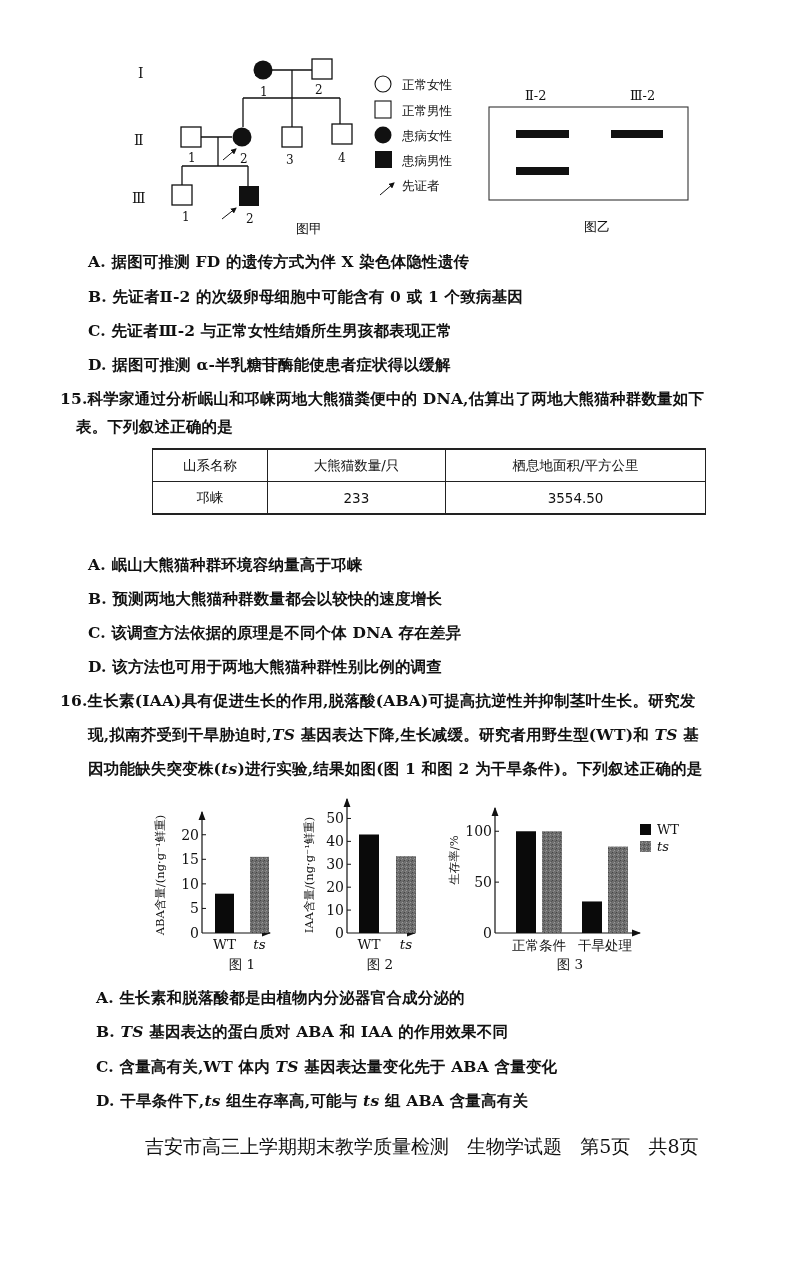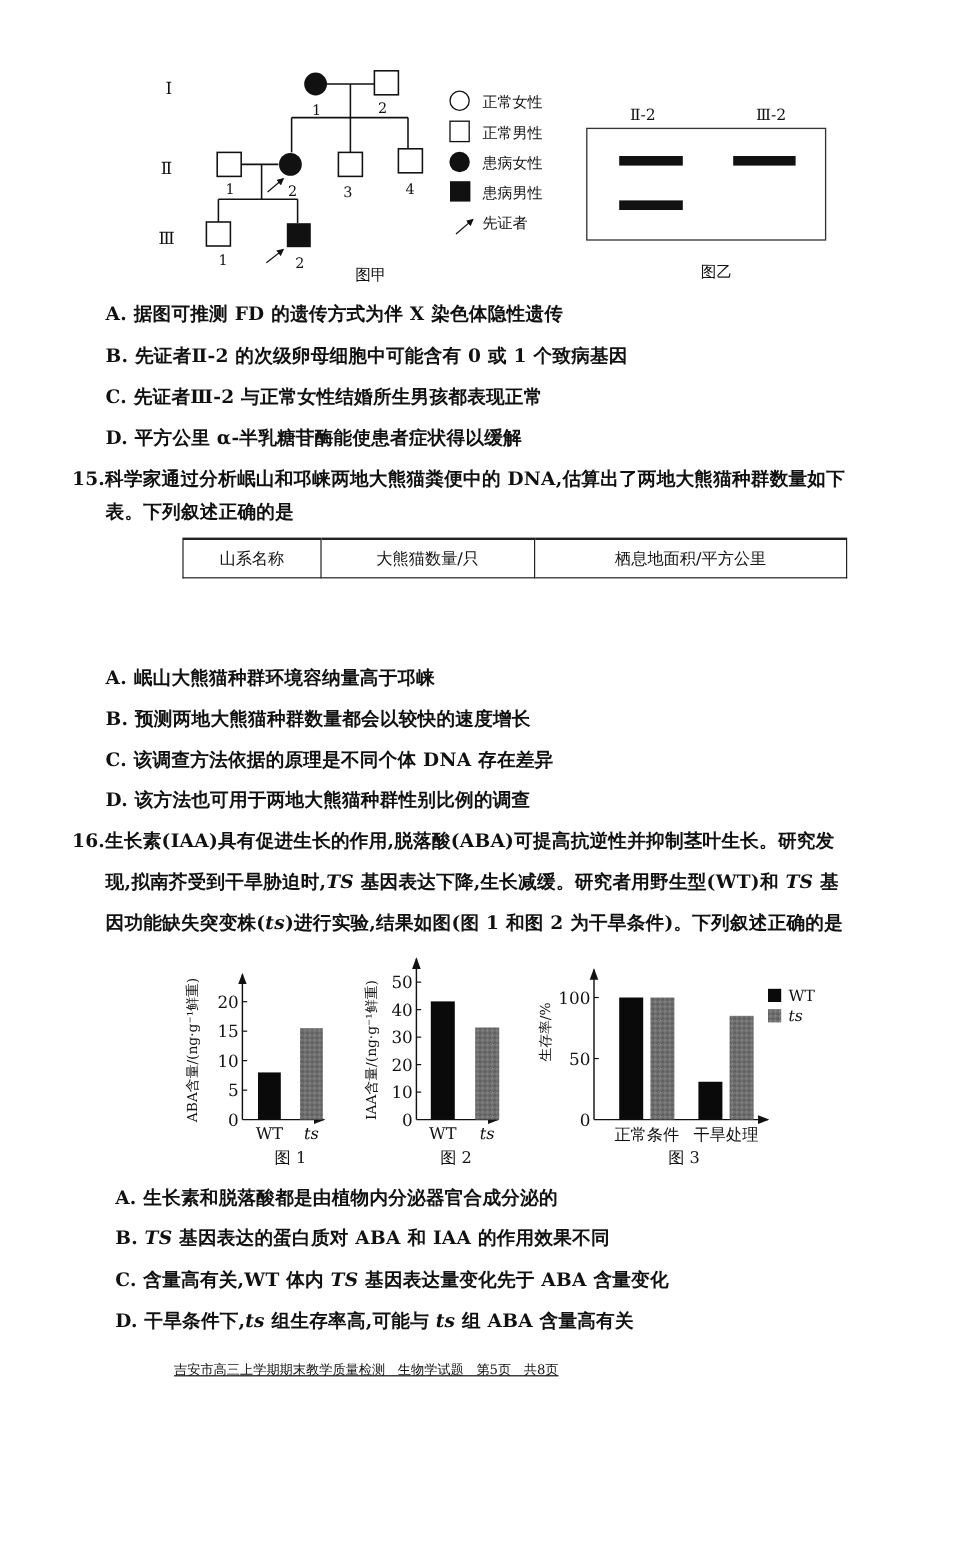--- a/index.html
+++ b/index.html
@@ -15,21 +15,21 @@
     position: absolute; left: 152px; top: 448px; width: 554px;
     border-collapse: collapse; font-size: 13.5px;
     font-family: "DejaVu Sans", "Liberation Sans", sans-serif;
     border-radius: 13px;
   }
   table.panda td, table.panda th {
     border: 1.3px solid #222; text-align: center; height: 29px; font-weight: normal;
   }
   table.panda th { border-top-width: 2px; }
   table.panda tr:last-child td { border-bottom-width: 2px; }
-  .footer { position: absolute; top: 1134px; left: 145px; font-size: 11px; white-space: nowrap; text-decoration: underline; }
+  .footer { position: absolute; top: 1134px; left: 145px; font-size: 19px; white-space: nowrap; }
 </style>
 </head>
 <body>
 
 <svg class="abs" style="left:120px;top:40px" width="360" height="200">
   <defs>
     <marker id="ah" markerWidth="6" markerHeight="6" refX="5" refY="3" orient="auto">
       <path d="M0,0 L6,3 L0,6 Z" fill="#111"></path>
     </marker>
   </defs>
@@ -106,34 +106,39 @@
 <div class="line" style="left:88px;top:287px">
   <span>B.</span>
   <span>先证者Ⅱ-2 的次级卵母细胞中可能含有 0 或 1 个致病基因</span>
 </div>
 <div class="line" style="left:88px;top:321px">
   <span>C.</span>
   <span>先证者Ⅲ-2 与正常女性结婚所生男孩都表现正常</span>
 </div>
 <div class="line" style="left:88px;top:355px">
   <span>D.</span>
-  <span>平方公里 α-半乳糖苷酶能使患者症状得以缓解</span>
+  <span>据图可推测 α-半乳糖苷酶能使患者症状得以缓解</span>
 </div>
 
 <div class="line" style="left:60px;top:389px">
   <span>15.</span><span>科学家通过分析岷山和邛崃两地大熊猫粪便中的 DNA,估算出了两地大熊猫种群数量如下</span>
 </div>
-<div class="line" style="left:88px;top:417px">表。下列叙述正确的是</div>
+<div class="line" style="left:76px;top:417px">表。下列叙述正确的是</div>
 
 <table class="panda">
   <tbody>
       <tr>
     <th>山系名称</th>
     <th>大熊猫数量/只</th>
     <th>栖息地面积/平方公里</th>
+  </tr>
+  <tr>
+    <td>邛崃</td>
+    <td>233</td>
+    <td>3554.50</td>
   </tr>
 </tbody>
   </table>
 
 <div class="line" style="left:88px;top:555px">
   <span>A.</span>
   <span>岷山大熊猫种群环境容纳量高于邛崃</span>
 </div>
 <div class="line" style="left:88px;top:589px">
   <span>B.</span>

